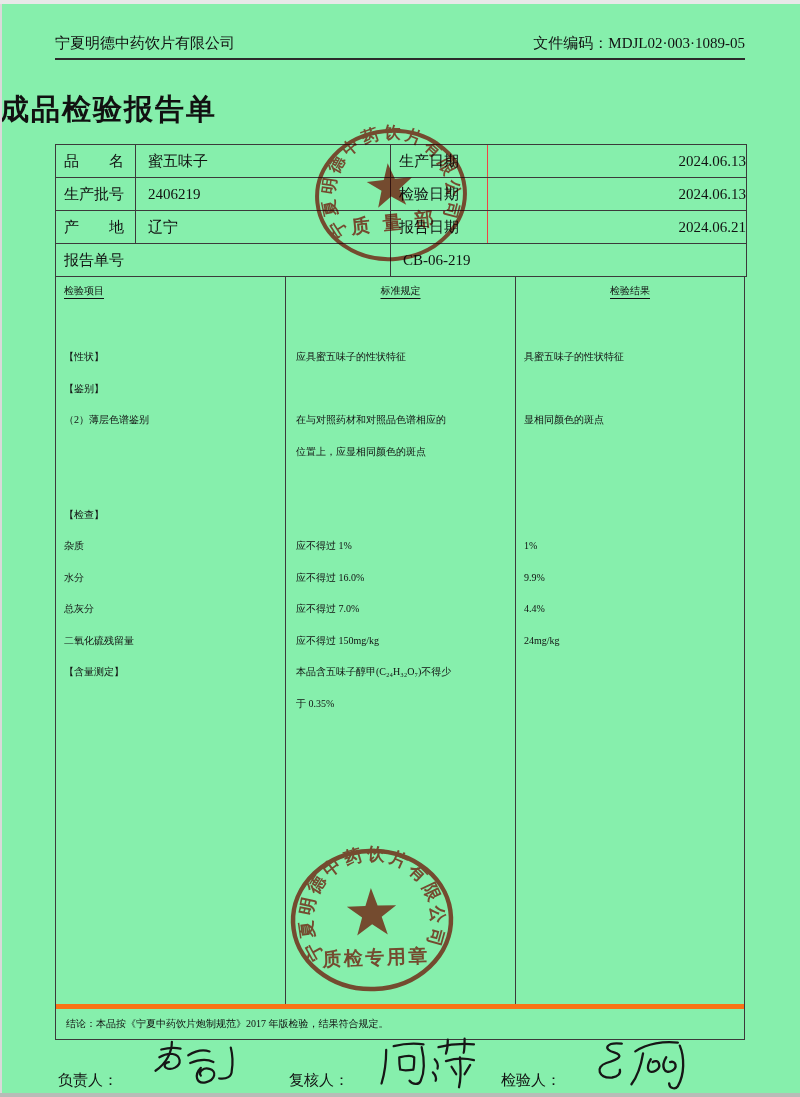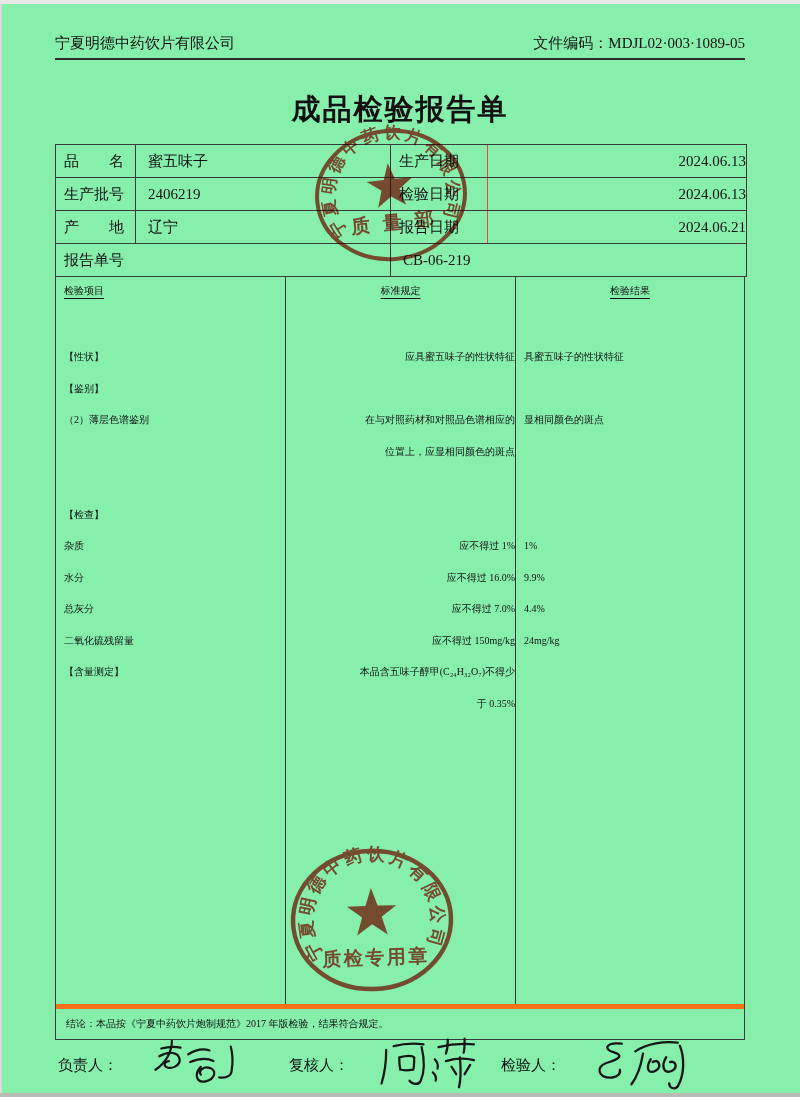--- a/index.html
+++ b/index.html
@@ -10,21 +10,21 @@
   }
   
   .doc-header {
     position:absolute; left:55px; top:30px; width:690px;
     display:flex; justify-content:space-between; align-items:flex-end;
     font-size:15px; padding-bottom:5px; border-bottom:2px solid #2b2b2b;
   }
   
   .report-title {
     position:absolute; left:0; top:86px; width:100%;
-    text-align:center; font-size:29px; font-weight:bold; letter-spacing:2px;
+    font-size:29px; font-weight:bold; letter-spacing:2px;
   }
   
   .info-table {
     position:absolute; left:55px; top:140px; width:690px;
     border:1px solid #3a3a3a; border-bottom:none;
     font-size:15px;
   }
   .i-row { display:flex; height:32px; line-height:32px; border-bottom:1px solid #3a3a3a; }
   .i-cell { box-sizing:border-box; overflow:hidden; white-space:nowrap; }
   .lab1 { width:80px;  padding-left:8px;  border-right:1px solid #3a3a3a; }
@@ -36,37 +36,37 @@
   
   .inspect-table {
     position:absolute; left:55px; top:272px; width:690px;
     border:1px solid #3a3a3a; border-top:none; box-sizing:border-box;
     font-size:10px;
   }
   .h-row { display:flex; height:57px; }
   .b-row { display:flex; height:31.5px; line-height:31.5px; }
   .f-row { display:flex; height:285px; }
   .c0 { width:230px; box-sizing:border-box; padding-left:8px;  border-right:1px solid #3a3a3a; overflow:hidden; white-space:nowrap; }
-  .c1 { width:230px; box-sizing:border-box; padding-left:10px; border-right:1px solid #3a3a3a; overflow:hidden; white-space:nowrap;text-align:right; }
+  .c1 { width:230px; box-sizing:border-box; padding-left:10px; border-right:1px solid #3a3a3a; overflow:hidden; white-space:nowrap; }
   .c2 { width:228px; box-sizing:border-box; padding-left:8px;  overflow:hidden; white-space:nowrap; }
   .h-row .c0, .h-row .c1, .h-row .c2 { padding-top:8px; }
   .h-row span { text-decoration:underline; text-underline-offset:4px; }
   .h-row .c1, .h-row .c2 { text-align:center; padding-left:0; }
   .body-pad { height:8px; display:flex; }
   .body-pad .c0,.body-pad .c1,.body-pad .c2 { height:8px; }
   .conclusion-row {
     border-top:5px solid #f97316; height:30px; line-height:30px;
     padding-left:10px; white-space:nowrap; overflow:hidden;
   }
   
   .report-footer {
     position:absolute; left:55px; top:1034px; width:690px;
     display:flex; font-size:15px;
   }
-  .sig-group { display:flex; align-items:center;gap:16px; }
+  .sig-group { display:flex; align-items:flex-end;gap:16px; }
   .sig-group .sig-label { line-height:24px; white-space:nowrap; }
   .g1 { width:234px; padding-left:3px; box-sizing:border-box; }
   .g2 { width:212px; }
   .g3 { flex:1; }
   .sig-svg { margin-left:10px; margin-top:-4px; }
   
   .stamp { position:absolute; mix-blend-mode:multiply; opacity:.88; pointer-events:none; }
   .stamp-top    { left:308px; top:118px; }
   .stamp-bottom { left:284px; top:838px; }
   

